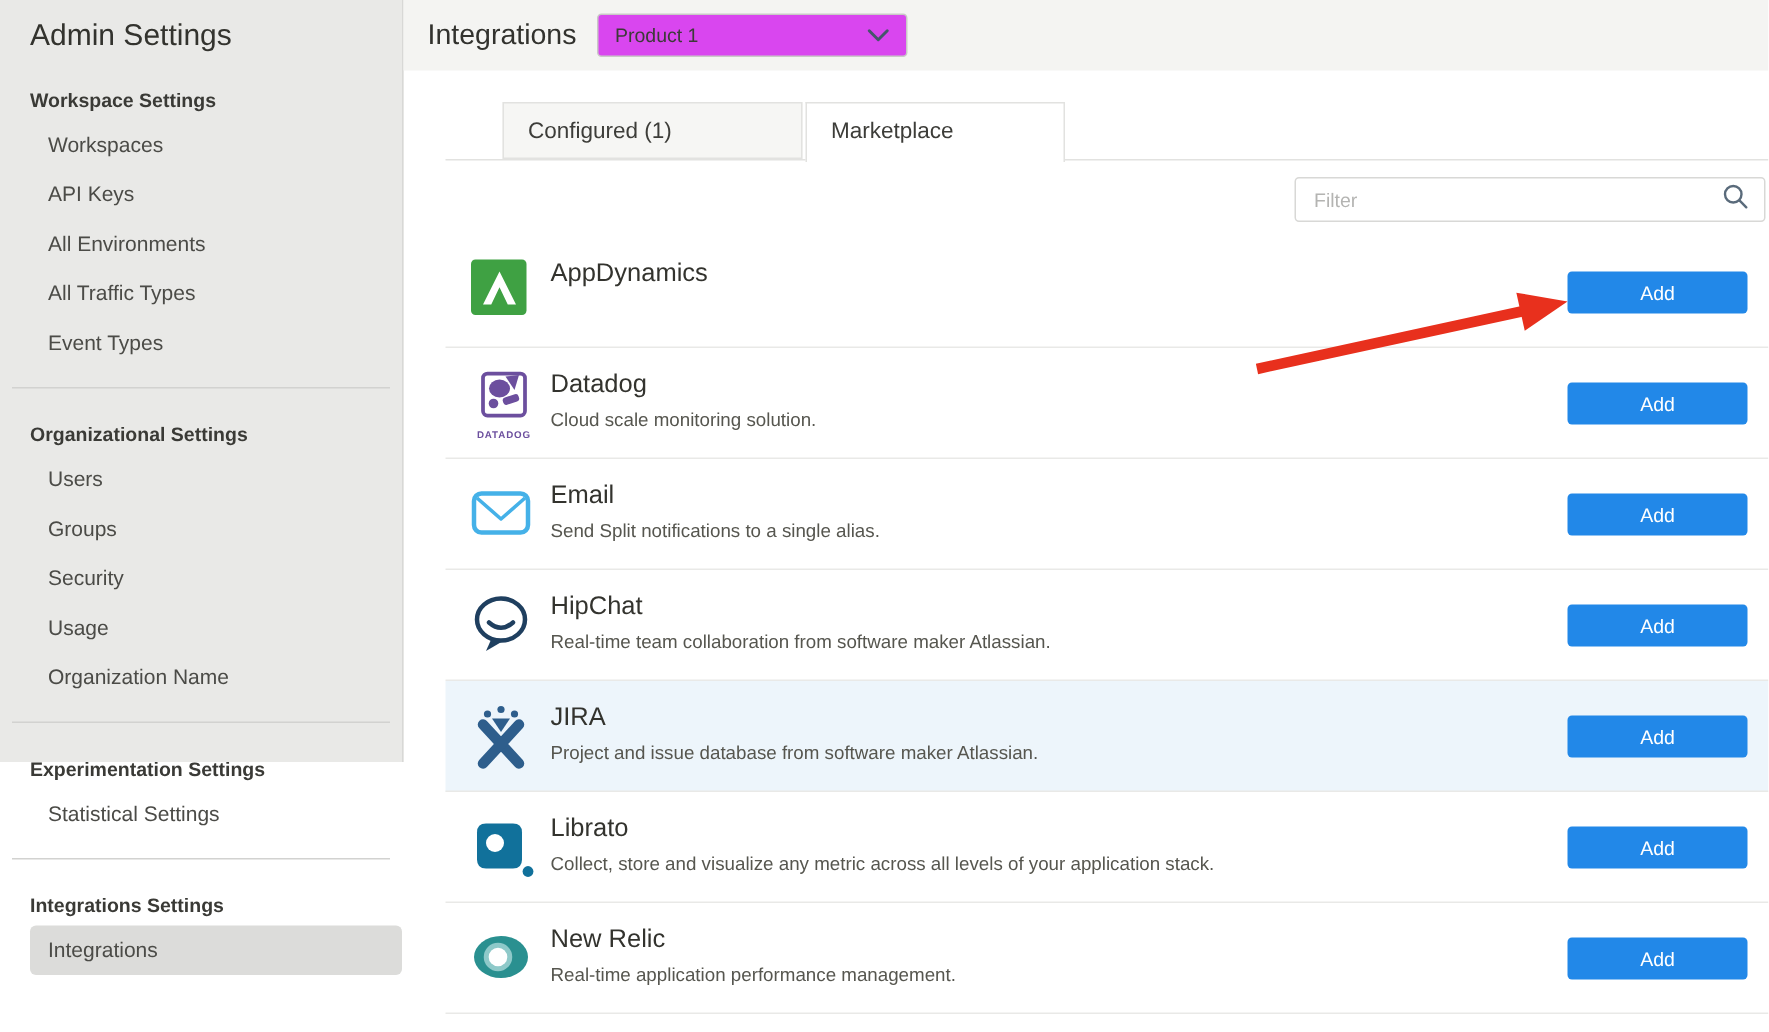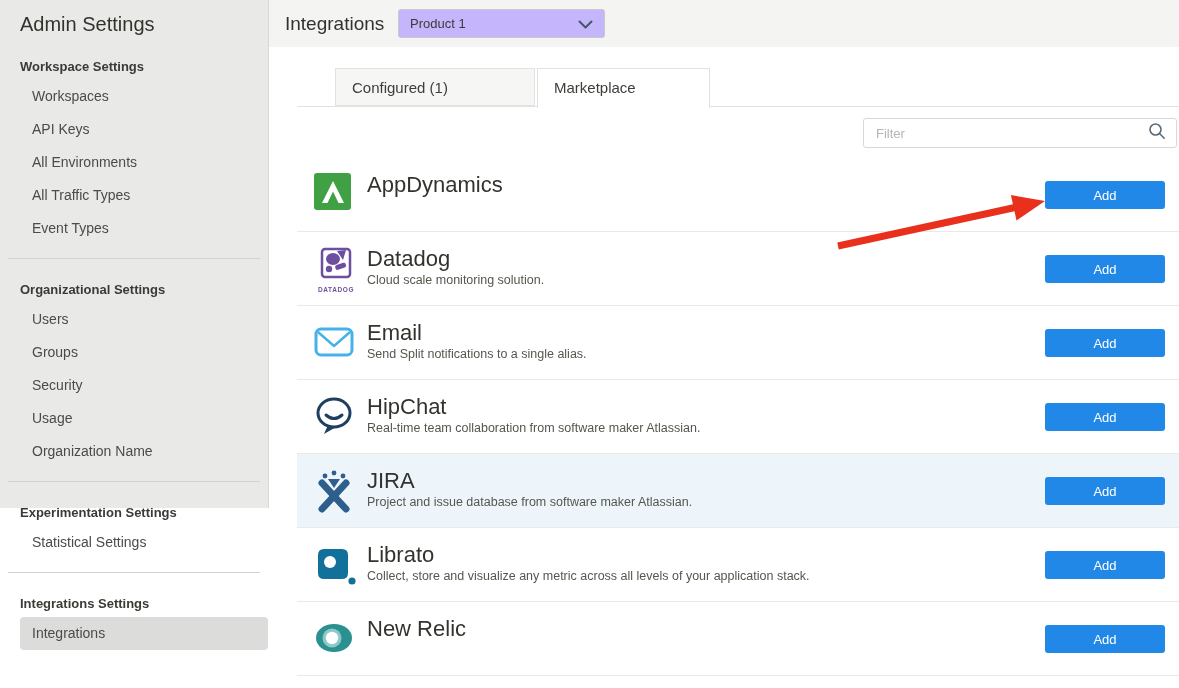--- a/index.html
+++ b/index.html
@@ -32,21 +32,21 @@
   .topbar {
     position:absolute; left:269px; top:0; right:0; height:47px;
     background:#f4f4f2;
   }
   .page-title {
     position:absolute; left:16px; top:0; line-height:47px;
     font-size:19px; color:#32322e;
   }
   .product-select {
     position:absolute; left:129px; top:9px; width:207px; height:29px;
-    background:#c4b5fd; border:1px solid #c9c9c7; border-radius:3px;
+    background:#d946ef; border:1px solid #c9c9c7; border-radius:3px;
     display:flex; align-items:center; justify-content:space-between;
     padding:0 11px; cursor:pointer;
   }
   .product-select .label { font-size:13px; color:#3b3b37; }
 
   
   .tabs {
     position:absolute; left:297px; top:68px; right:0; height:39px;
     border-bottom:1px solid #e2e2e0;
   }
@@ -74,21 +74,21 @@
     font-size:13px; color:#45453f; padding:0 8px 0 12px;
   }
   .filter-box input::placeholder { color:#b4b4b2; }
   .search-icon { margin-right:10px; flex:0 0 auto; }
 
   
   .rows { position:absolute; left:297px; top:158px; right:0; }
   .row { position:relative; height:74px; background:#fff; border-bottom:1px solid #e9e9e7; }
   .row.highlight { background:#edf5fb; }
   .row .icon-wrap { position:absolute; left:17px; top:15px; width:44px; height:46px; }
-  .row .int-name { position:absolute; left:70px; top:14px; font-size:22px; color:#33332e; }
+  .row .int-name { position:absolute; left:70px; top:14px; font-size:17px; color:#33332e; }
   .row .int-desc { position:absolute; left:70px; top:41px; font-size:12.5px; color:#56564f; }
   .add-btn {
     position:absolute; right:14px; top:23px; width:120px; height:28px;
     background:#2288e8; color:#ffffff; border:none; border-radius:3px;
     font-family:"Liberation Sans", sans-serif; font-size:13px; cursor:pointer;
   }
 
   
   .appd-tile {
     width:37px; height:37px; background:#3fa143; border-radius:3px;
@@ -248,20 +248,21 @@
 
   <div class="row">
     <div class="icon-wrap" style="padding-top:5px;">
       <svg width="42" height="34" viewBox="0 0 42 34">
         <ellipse cx="20" cy="16" rx="18" ry="14" fill="#2a9090"></ellipse>
         <circle cx="18" cy="16" r="9.5" fill="#8ec9c9"></circle>
         <circle cx="18" cy="16" r="6.2" fill="#ffffff"></circle>
       </svg>
     </div>
     <div class="int-name">New Relic</div>
+    <div class="int-desc">Real-time application performance management.</div>
     <button class="add-btn">Add</button>
   </div>
 
 </div>
 
 <svg class="arrow-svg" viewBox="0 0 240 85">
   <line x1="23" y1="71" x2="200" y2="32.5" stroke="#e8301d" stroke-width="7"></line>
   <polygon points="230,26 201.5,45.5 195.9,20.1" fill="#e8301d"></polygon>
 </svg>
 

